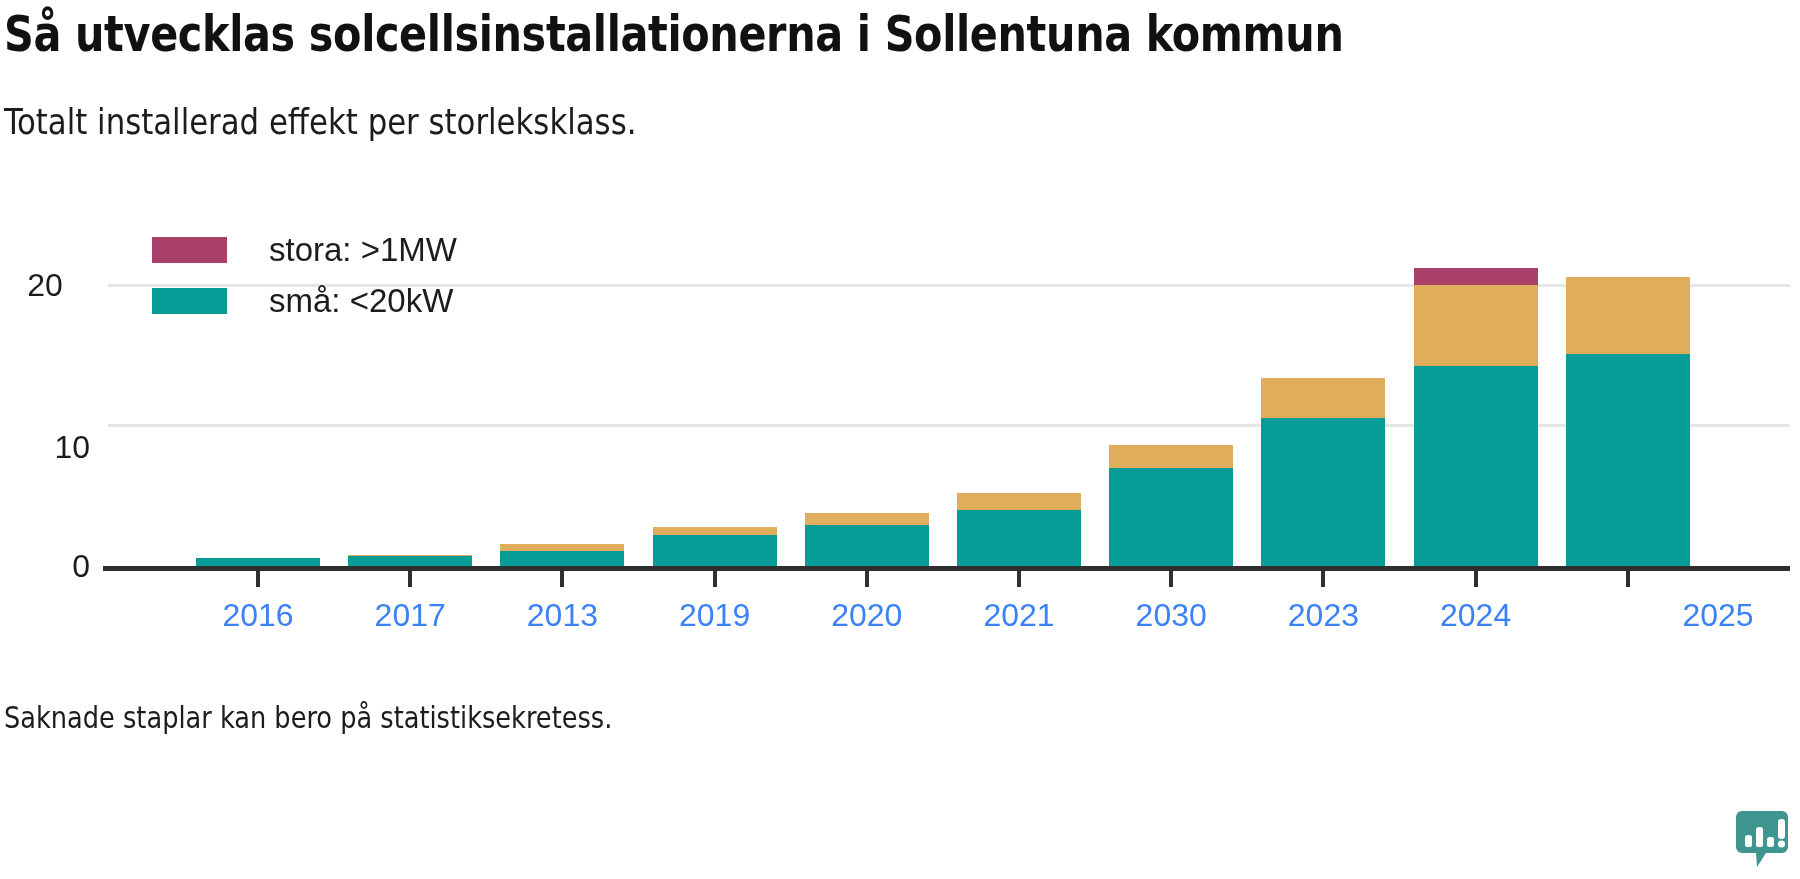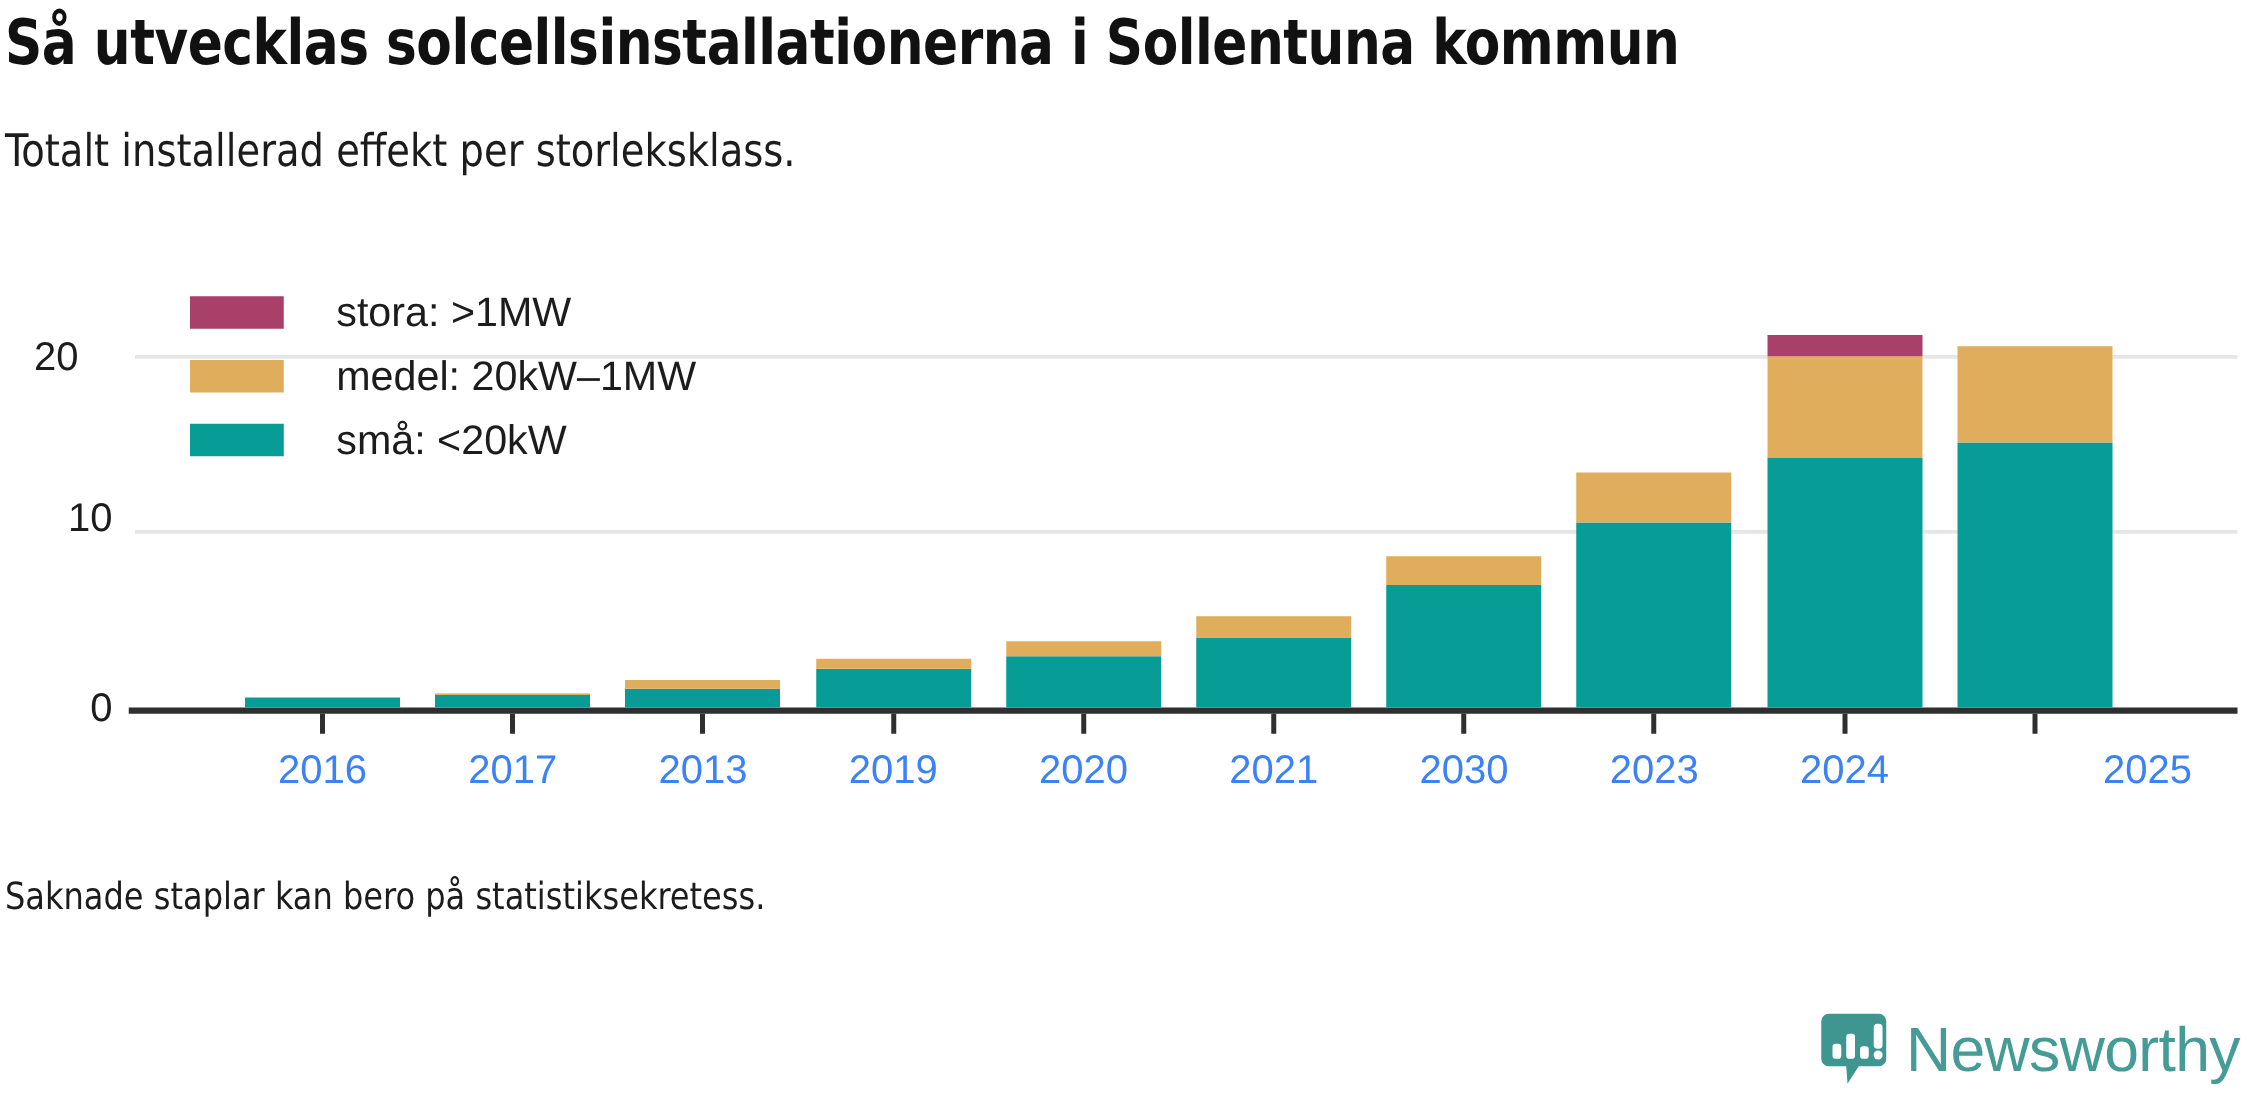--- a/index.html
+++ b/index.html
@@ -154,21 +154,21 @@
 </head>
 <body>
 
 <div id="chart-title">Så utvecklas solcellsinstallationerna i Sollentuna kommun</div>
 <div id="chart-subtitle">Totalt installerad effekt per storleksklass.</div>
 
 <div id="plot">
 
 <div class="ytick-label" style="left: 0px; top: 550px;">0</div>
     <div class="gridline" style="left: 108px; width: 1682px; top: 424px;"></div>
-    <div class="ytick-label" style="left: 0px; top: 398px;">10</div>
+    <div class="ytick-label" style="left: 0px; top: 431px;">10</div>
     <div class="gridline" style="left: 108px; width: 1682px; top: 283.5px;"></div>
     <div class="ytick-label" style="left: 0px; top: 269px; text-align: center;">20</div>
     <div class="axis-line" style="left: 103px; width: 1687px; top: 566px;"></div>
     <div class="bar-group" style="left: 196px; width: 124px; top: 0px; height: 566px;">
       <div class="bar-seg" style="background: rgb(8, 156, 150); top: 558.273px; height: 7.7275px;"></div>
     </div>
     <div class="xtick-mark" style="left: 256px; top: 571px;"></div>
     <div class="xtick-label" style="left: 178px; top: 598px;">2016</div>
     <div class="bar-group" style="left: 348.2px; width: 124px; top: 0px; height: 566px;">
       <div class="bar-seg" style="background: rgb(8, 156, 150); top: 555.462px; height: 10.5375px;"></div>
@@ -224,36 +224,31 @@
       <div class="bar-seg" style="background: rgb(223, 173, 91); top: 276.57px; height: 77.275px;"></div>
     </div>
     <div class="xtick-mark" style="left: 1625.8px; top: 571px;"></div>
     <div class="xtick-label" style="left: 1638px; top: 598px;">2025</div>
   </div>
 
 <div id="legend">
     <div class="legend-item">
       <div class="legend-swatch" style="background: rgb(168, 64, 106);"></div>
       <div class="legend-label">stora: &gt;1MW</div>
-    </div>
-    <div class="legend-item">
-      <div class="legend-swatch" style="background: rgb(223, 173, 91);"></div>
-      <div class="legend-label">medel: 20kW–1MW</div>
     </div>
     <div class="legend-item">
       <div class="legend-swatch" style="background: rgb(8, 156, 150);"></div>
       <div class="legend-label">små: &lt;20kW</div>
     </div>
   </div>
 
 <div id="footnote">Saknade staplar kan bero på statistiksekretess.</div>
 
 <div id="logo">
   <svg id="logo-mark" viewBox="0 0 58 62">
     <path d="M6 2 H46 A6 6 0 0 1 52 8 V38 A6 6 0 0 1 46 44 H30 L21 58 L20 44 H6 A6 6 0 0 1 0 38 V8 A6 6 0 0 1 6 2 Z" transform="translate(2,0)" fill="#3f9691"></path>
     <rect x="11" y="26" width="7" height="12" rx="2.5" fill="#ffffff"></rect>
     <rect x="22" y="18" width="7" height="20" rx="2.5" fill="#ffffff"></rect>
     <rect x="33" y="28" width="7" height="10" rx="2.5" fill="#ffffff"></rect>
     <rect x="44" y="10" width="7" height="20" rx="3" fill="#ffffff"></rect>
     <circle cx="47.5" cy="35" r="3.6" fill="#ffffff"></circle>
   </svg>
-  <div id="logo-text">Newsworthy</div>
 </div>
 
 </body></html>

